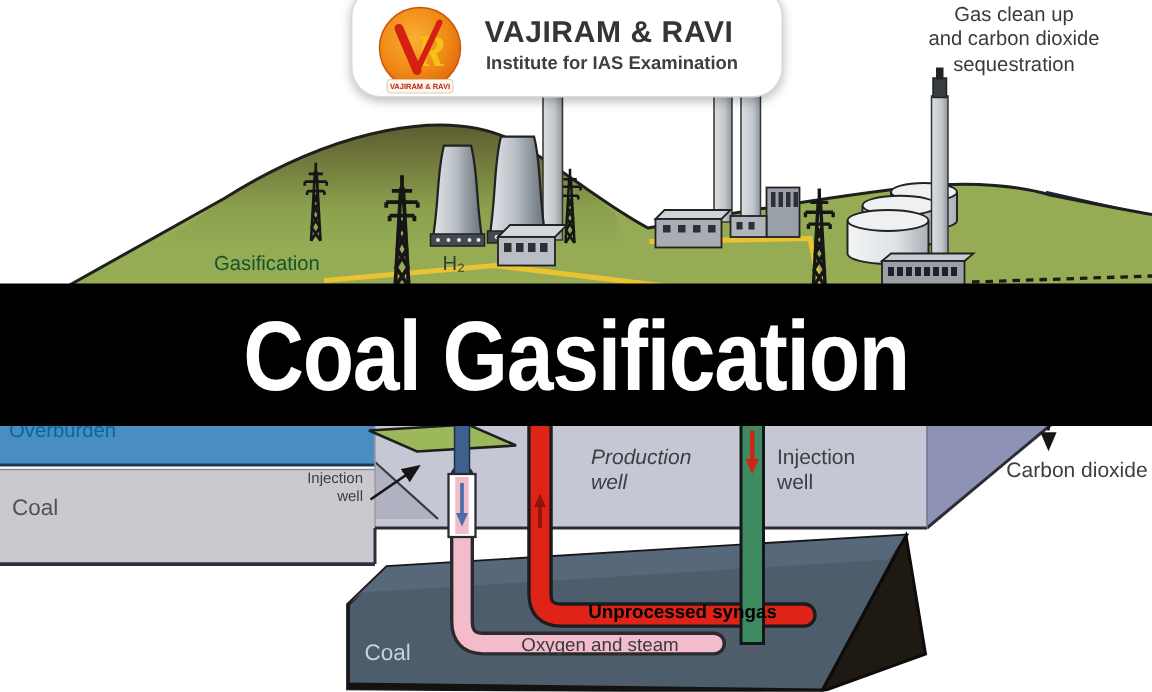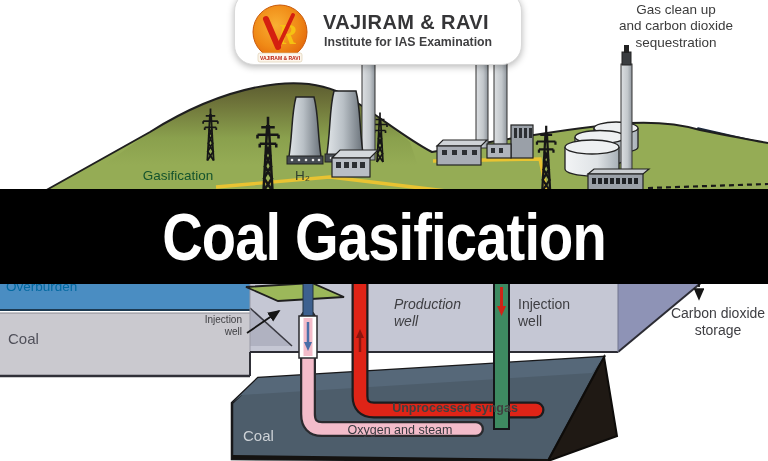--- a/index.html
+++ b/index.html
@@ -34,21 +34,21 @@
   .h2-lbl{left:295px;top:168px;color:#31402f;font-size:13.5px;}
 
   
   .overburden-lbl{left:6px;top:279px;color:#0369a1;font-size:13.5px;z-index:5;}
   .coal-left-lbl{left:8px;top:330px;font-size:15px;color:#50505a;}
   .injection-lbl{left:158px;top:314px;width:84px;font-size:10px;}
   .production-lbl{left:394px;top:296px;width:90px;font-size:14px;font-style:italic;}
   .ignition-lbl{left:518px;top:296px;width:70px;font-size:14px;}
   .co2-lbl{left:668px;top:305px;width:100px;font-size:14px;}
   .coal-block-lbl{left:243px;top:427px;font-size:15px;color:#ccd1d6;}
-  .syngas-lbl{left:372px;top:401px;width:166px;font-size:12.5px;font-weight:bold;color:#404040;}
+  .syngas-lbl{left:372px;top:401px;width:166px;font-size:12.5px;font-weight:bold;color:#000000;}
   .oxy-lbl{left:330px;top:423px;width:140px;font-size:12.5px;color:#3a3a40;}
 </style>
 </head>
 <body>
 
 <svg class="scene" width="768" height="461" viewBox="0 0 768 461">
   <defs>
     <linearGradient id="hillGrad" x1="0" y1="68" x2="0" y2="165" gradientUnits="userSpaceOnUse">
       <stop offset="0" stop-color="#4e4b2a"></stop>
       <stop offset="0.35" stop-color="#6d7239"></stop>
@@ -271,21 +271,20 @@
   <div>well</div>
 </div>
 
 <div class="lbl ignition-lbl">
   <div>Injection</div>
   <div>well</div>
 </div>
 
 <div class="lbl co2-lbl center">
   <div class="nowrap">Carbon dioxide</div>
-  <div class="nowrap">storage</div>
 </div>
 
 <div class="lbl coal-block-lbl">Coal</div>
 
 <div class="lbl syngas-lbl center nowrap">Unprocessed syngas</div>
 
 <div class="lbl oxy-lbl center nowrap">Oxygen and steam</div>
 
 <div class="banner">
   <span class="banner-title">Coal Gasification</span>

